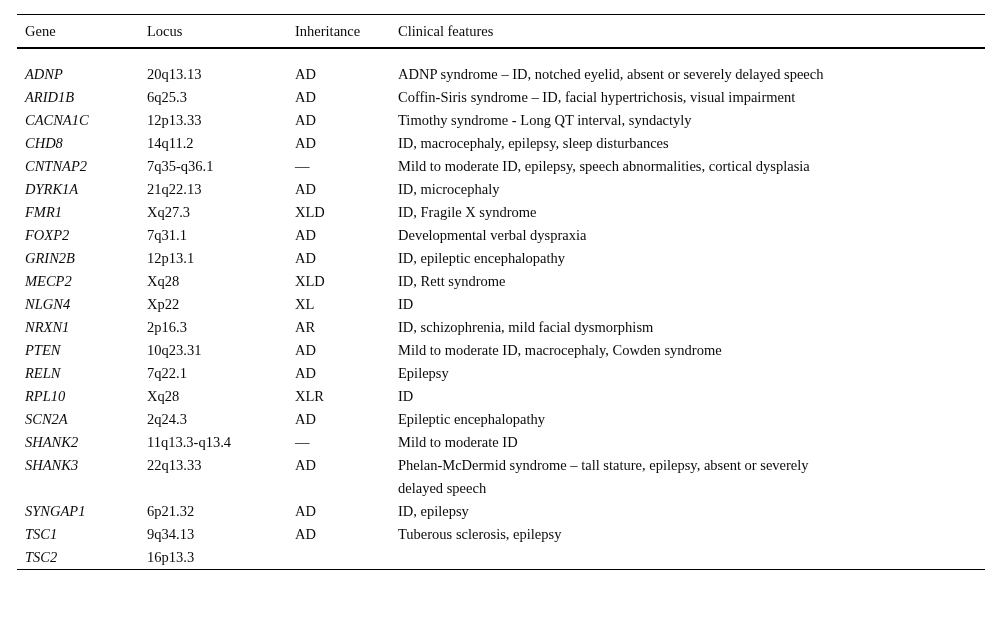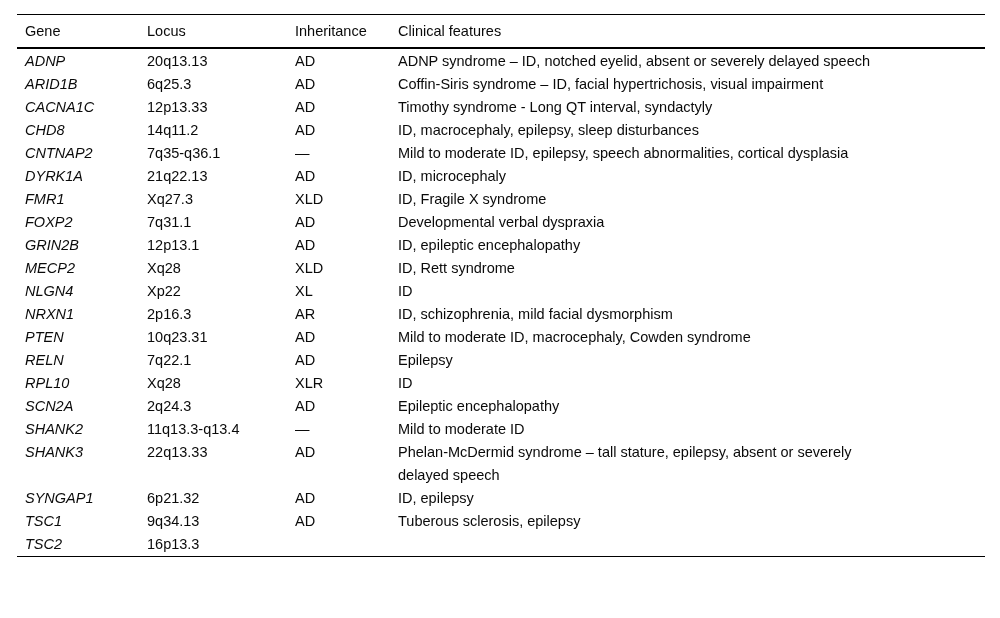--- a/index.html
+++ b/index.html
@@ -5,21 +5,21 @@
   html, body {
     margin: 0;
     padding: 0;
     background: #ffffff;
   }
   .page {
     position: relative;
     width: 1000px;
     height: 618px;
     background: #ffffff;
-    font-family: Liberation Sans, sans-serif;
+    font-family: Liberation Serif, serif;
     color: #0a0a0a;
   }
   table.gene-table {
     position: absolute;
     left: 17px;
     top: 14px;
     width: 968px;
     border-collapse: collapse;
     table-layout: fixed;
   }
@@ -38,21 +38,21 @@
     border-bottom: 1.6px solid #000000;
   }
   table.gene-table td {
     font-size: 14.5px;
     line-height: 23px;
     vertical-align: top;
     padding: 0 0 0 8px;
     overflow: hidden;
   }
   table.gene-table tbody tr:first-child td {
-    padding-top: 1px;
+    padding-top: 14px;
   }
   td.cell-gene {
     font-style: italic;
     white-space: nowrap;
   }
   td.cell-locus,
   td.cell-inh {
     white-space: nowrap;
     margin-left: 8px;
   }

